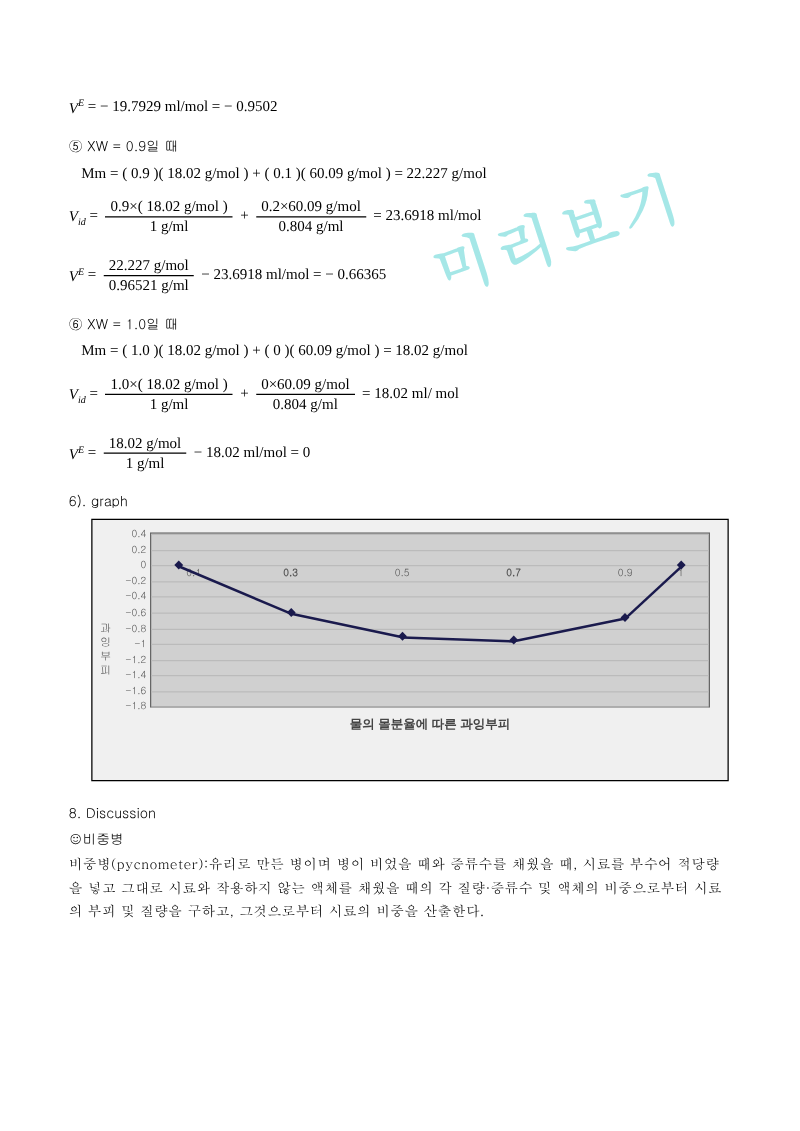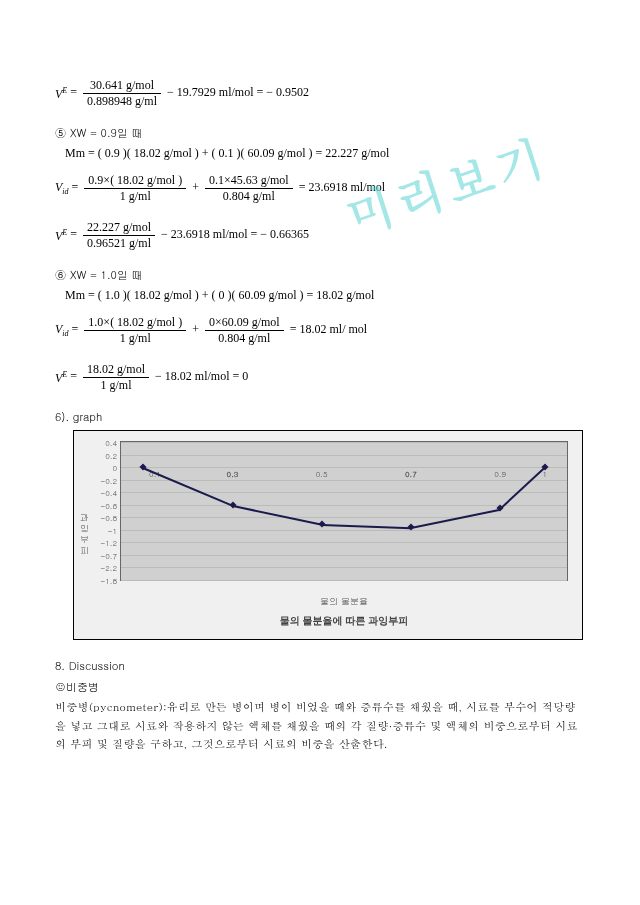--- a/index.html
+++ b/index.html
@@ -74,34 +74,33 @@
   .disc-sub { margin-top: 6px; font-size:11px; font-family:"Gulim",sans-serif; }
   .disc-body { margin-top: 4px; font-size:11px; line-height:1.7; font-family:"Batang",serif; letter-spacing:0.3px;}
 </style>
 </head>
 <body>
 
 <div class="watermark">미리보기</div>
 
 <div class="eq">
   <span class="lhs"><span>V</span><span class="sup">E</span></span> =
-  <span class="frac"><span class="num">30.641 g/mol</span><span class="den">0.898948 g/ml</span></span>
   − <span>19.7929 ml/mol</span> = <span>− 0.9502</span>
 </div>
 
 <div class="cond">
   <span>⑤ X</span><span class="sub">W</span><span> = 0.9일 때</span>
 </div>
 <div class="plain">Mm = ( 0.9 )( 18.02 g/mol ) + ( 0.1 )( 60.09 g/mol ) = 22.227 g/mol</div>
 
 <div class="eq">
   <span class="lhs"><span>V</span><span class="sub">id</span></span> =
   <span class="frac"><span class="num">0.9×( 18.02 g/mol )</span><span class="den">1 g/ml</span></span>
   +
-  <span class="frac"><span class="num">0.1×45.63 g/mol</span><span class="den">0.804 g/ml</span></span>
+  <span class="frac"><span class="num">0.2×60.09 g/mol</span><span class="den">0.804 g/ml</span></span>
   = <span>23.6918 ml/mol</span>
 </div>
 
 <div class="eq">
   <span class="lhs"><span>V</span><span class="sup">E</span></span> =
   <span class="frac"><span class="num">22.227 g/mol</span><span class="den">0.96521 g/ml</span></span>
   − <span>23.6918 ml/mol</span> = <span>− 0.66365</span>
 </div>
 
 <div class="cond">
@@ -140,42 +139,41 @@
       <div class="y-tick" style="top: 50.1818px;">-0.4</div>
       <div class="grid-line" style="top: 62.7273px;"></div>
       <div class="y-tick" style="top: 62.7273px; margin-left: 24px;">-0.6</div>
       <div class="grid-line" style="top: 75.2727px;"></div>
       <div class="y-tick" style="top: 75.2727px;">-0.8</div>
       <div class="grid-line" style="top: 87.8182px;"></div>
       <div class="y-tick" style="top: 87.8182px;">-1</div>
       <div class="grid-line" style="top: 100.364px;"></div>
       <div class="y-tick" style="top: 100.364px;">-1.2</div>
       <div class="grid-line" style="top: 112.909px;"></div>
-      <div class="y-tick" style="top: 112.909px;">-0.7</div>
+      <div class="y-tick" style="top: 112.909px;">-1.4</div>
       <div class="grid-line" style="top: 125.455px;"></div>
-      <div class="y-tick" style="top: 125.455px;">-2.2</div>
+      <div class="y-tick" style="top: 125.455px;">-1.6</div>
       <div class="grid-line" style="top: 138px;"></div>
       <div class="y-tick" style="top: 138px;">-1.8</div>
       <div class="x-tick" style="left: 34px; top: 26.0909px;">0.1</div>
       <div class="x-tick" style="left: 111.5px; top: 26.0909px; font-weight: bold;">0.3</div>
       <div class="x-tick" style="left: 200.7px; top: 26.0909px;">0.5</div>
       <div class="x-tick" style="left: 289.9px; top: 26.0909px; font-weight: bold;">0.7</div>
       <div class="x-tick" style="left: 379.1px; top: 26.0909px;">0.9</div>
       <div class="x-tick" style="left: 423.7px; top: 26.0909px;">1</div>
       <div class="pt" style="left: 22.3px; top: 25.0909px;"></div>
       <div class="seg" style="left: 22.3px; top: 25.0909px; width: 96.815px; transform: rotate(22.8765deg);"></div>
       <div class="pt" style="left: 111.5px; top: 62.7273px;"></div>
       <div class="seg" style="left: 111.5px; top: 62.7273px; width: 91.1634px; transform: rotate(11.9128deg);"></div>
       <div class="pt" style="left: 200.7px; top: 81.5455px;"></div>
       <div class="seg" style="left: 200.7px; top: 81.5455px; width: 89.2551px; transform: rotate(2.01375deg);"></div>
       <div class="pt" style="left: 289.9px; top: 84.6818px;"></div>
       <div class="seg" style="left: 289.9px; top: 84.6818px; width: 91.036px; transform: rotate(-11.5265deg);"></div>
       <div class="pt" style="left: 379.1px; top: 66.4909px;"></div>
       <div class="seg" style="left: 379.1px; top: 66.4909px; width: 60.8533px; transform: rotate(-42.869deg);"></div>
       <div class="pt" style="left: 423.7px; top: 25.0909px;"></div>
     </div>
-  <div class="x-label">물의 몰분율</div>
   <div class="chart-title">물의 몰분율에 따른 과잉부피</div>
 </div>
 
 <div class="disc-head">8. Discussion</div>
 <div class="disc-sub">☺비중병</div>
 <div class="disc-body">비중병(pycnometer):유리로 만든 병이며 병이 비었을 때와 증류수를 채웠을 때, 시료를 부수어 적당량을 넣고 그대로 시료와 작용하지 않는 액체를 채웠을 때의 각 질량·증류수 및 액체의 비중으로부터 시료의 부피 및 질량을 구하고, 그것으로부터 시료의 비중을 산출한다.</div>
 
 </body></html>

